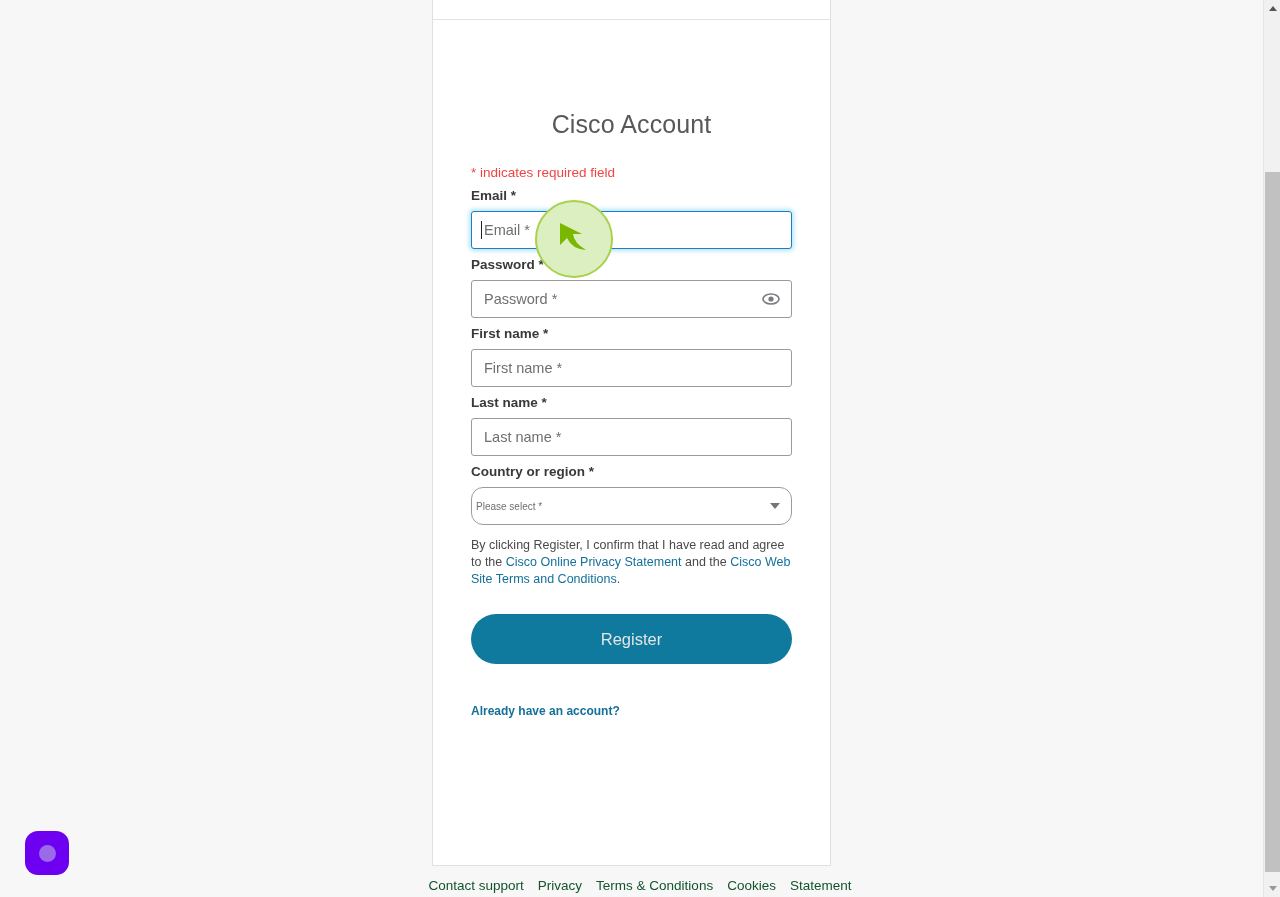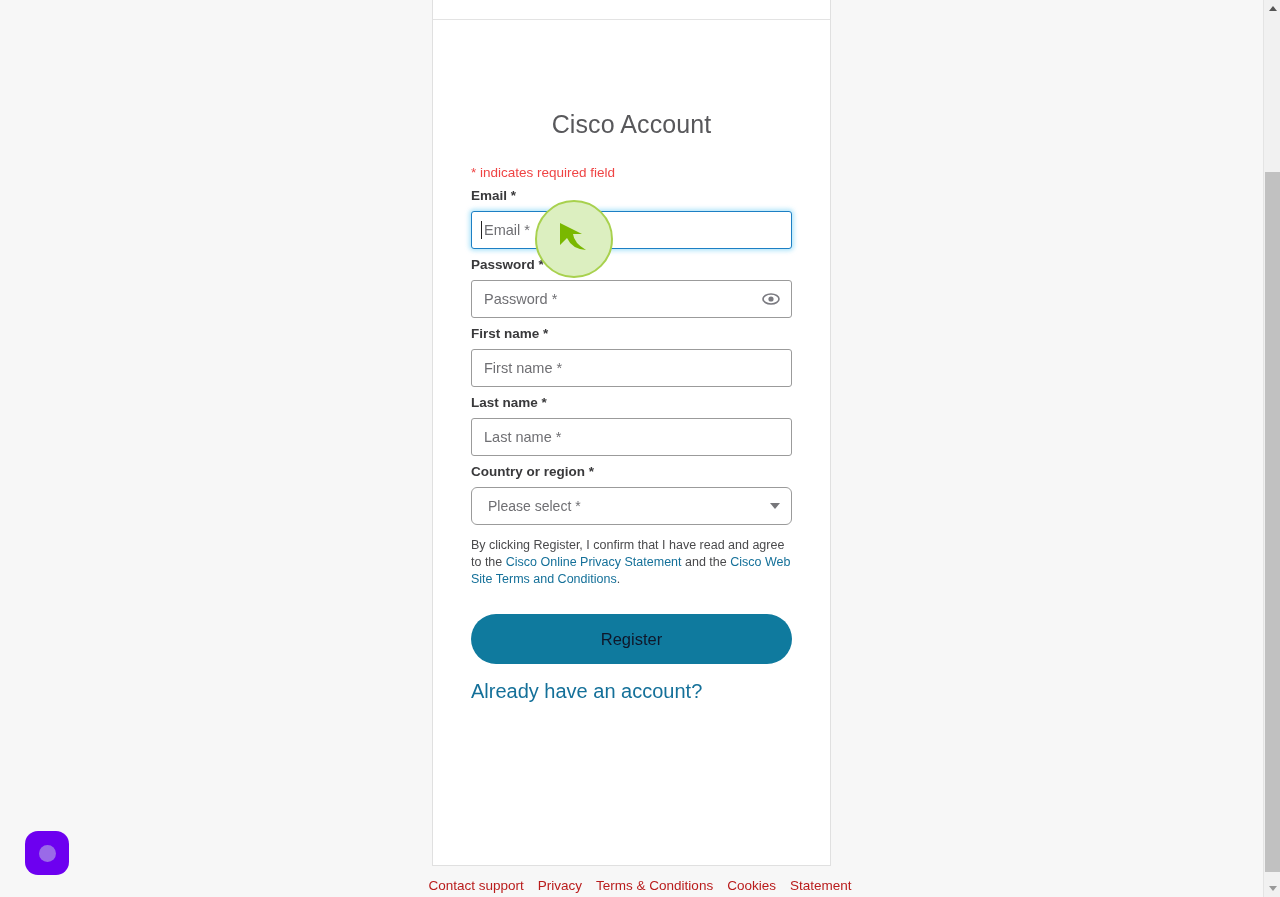--- a/index.html
+++ b/index.html
@@ -98,28 +98,28 @@
     right: 12px; top: 50%;
     transform: translateY(-50%);
     width: 18px; height: 18px;
     display: flex; align-items: center; justify-content: center;
   }
 
   .select-wrap { position: relative; }
   .select-input {
     width: 100%;
     height: 38px;
-    padding: 0 16px;
+    padding: 0 4px;
     display: flex;
     align-items: center;
-    font-size: 14px;
+    font-size: 10px;
     color: #6f6f73;
     background: #ffffff;
     border: 1px solid #9b9b9b;
-    border-radius: 6px;
+    border-radius: 12px;
   }
   .select-arrow {
     position: absolute;
     right: 12px; top: 50%;
     transform: translateY(-50%);
     width: 0; height: 0;
     border-left: 5px solid transparent;
     border-right: 5px solid transparent;
     border-top: 6px solid #77777b;
   }
@@ -137,41 +137,42 @@
   }
 
   
   .register-btn {
     margin-top: 26px;
     width: 100%;
     height: 50px;
     border: none;
     border-radius: 25px;
     background: #0f7a9e;
-    color: #0f172a;
+    color: #e5e5e5;
     font-size: 16.5px;
     font-family: "Liberation Sans", sans-serif;
     cursor: pointer;
   }
 
   .already {
-    margin-top: 16px;
-    font-size: 20px;
+    margin-top: 40px;
+    font-size: 12px;
+    font-weight: bold;
   }
 
   
   .footer {
     position: absolute;
     left: 0; top: 878px;
     width: 1280px;
     text-align: center;
     font-size: 13.5px;
   }
   .footer a {
-    color: #b91c1c;
+    color: #14532d;
     text-decoration: none;
     margin: 0 7px;
   }
 
   
   .cursor-halo {
     position: absolute;
     left: 535px; top: 200px;
     width: 78px; height: 78px;
     border-radius: 50%;

